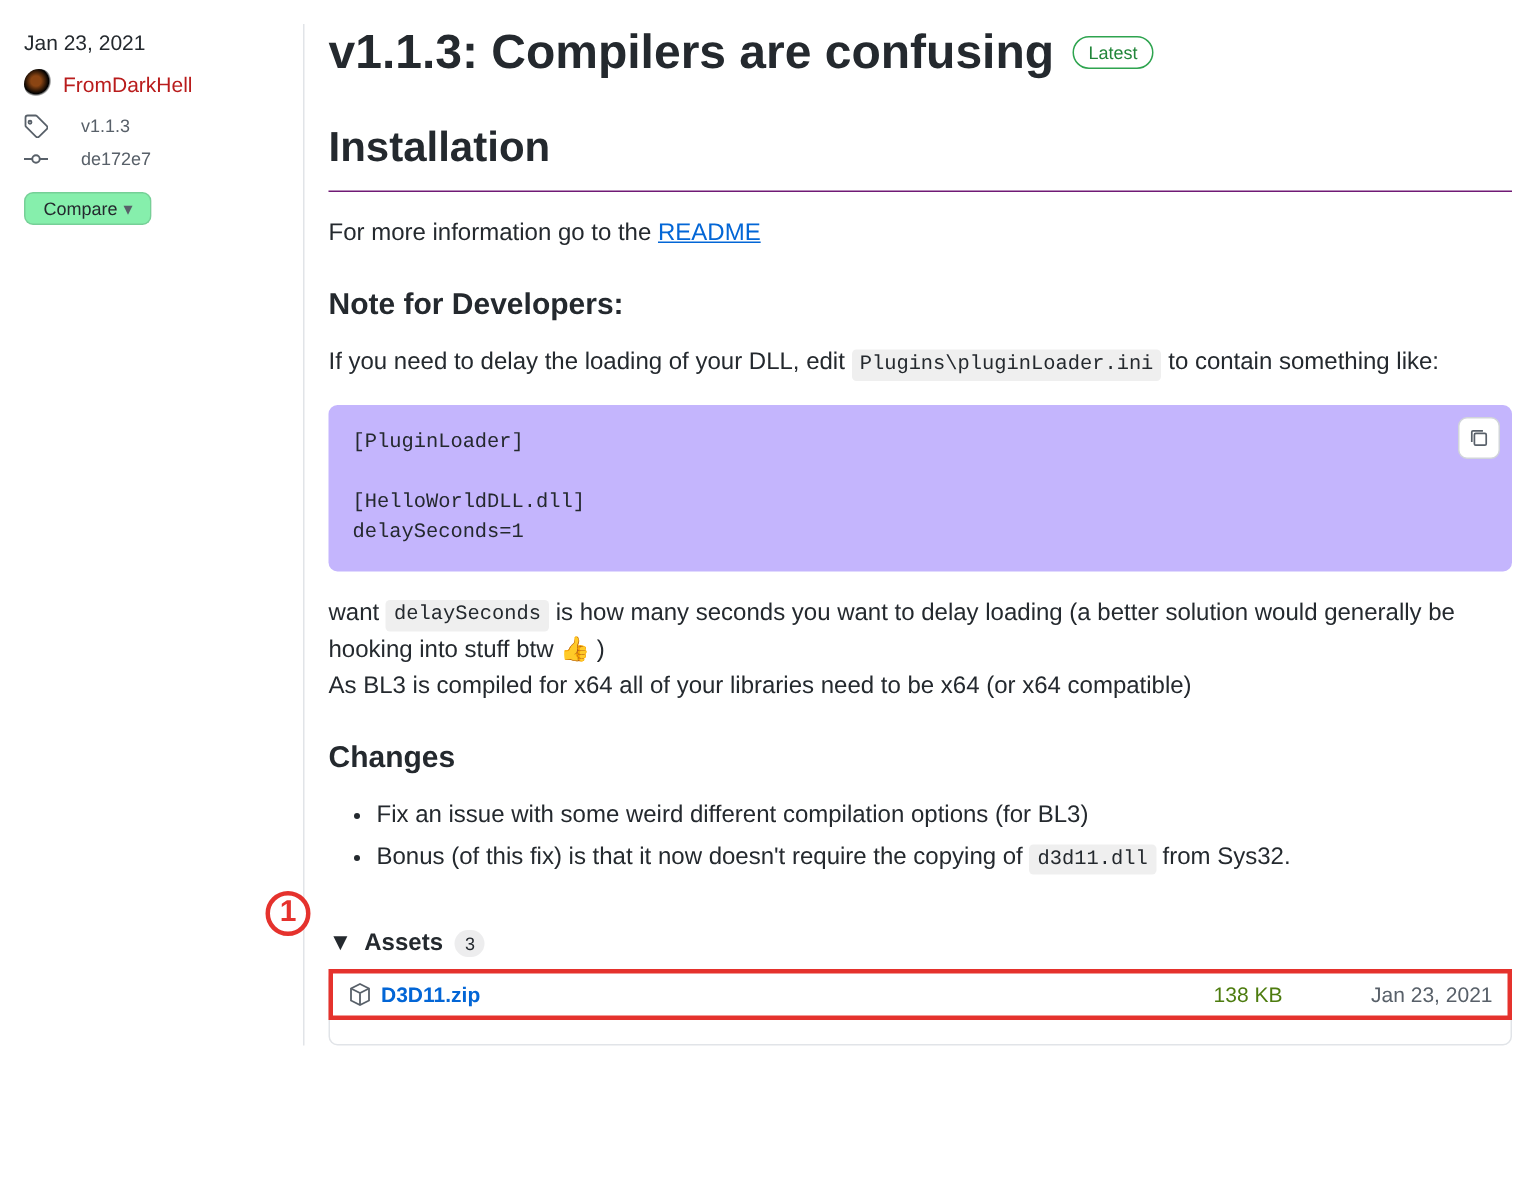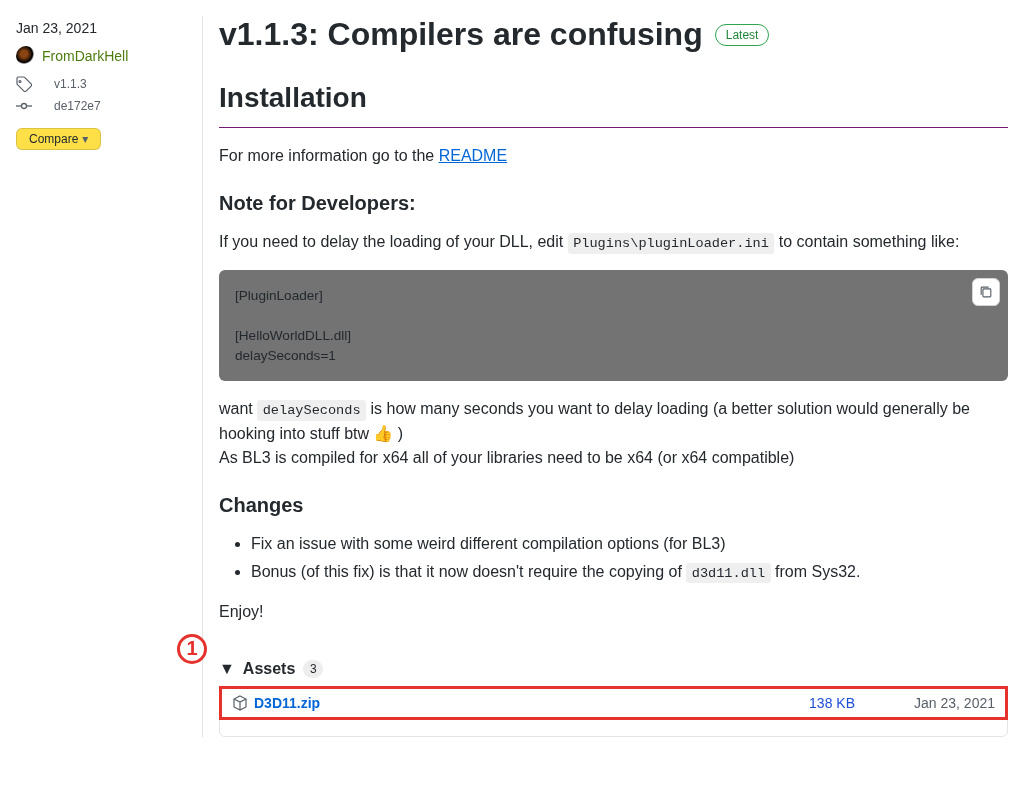--- a/index.html
+++ b/index.html
@@ -1,49 +1,49 @@
 <!DOCTYPE html>
 <html><head>
 <meta charset="utf-8">
 <style>
 * { box-sizing: border-box; margin: 0; padding: 0; }
 body { font-family: -apple-system, BlinkMacSystemFont, "Segoe UI", Helvetica, Arial, sans-serif; color: #24292e; background: #fff; font-size: 14px; }
 .page { display: flex; gap: 16px; padding: 16px; max-width: 1024px; }
 .sidebar { width: 170px; flex-shrink: 0; padding-top: 4px; }
 .main { flex: 1; border-left: 1px solid #e1e4e8; padding-left: 16px; }
 .date { font-size: 14px; color: #24292e; margin-bottom: 10px; }
-.author { display: flex; align-items: center; gap: 6px; margin-bottom: 10px; color: #4d7c0f; font-size: 14px; }
+.author { display: flex; align-items: center; gap: 6px; margin-bottom: 10px; color: #b91c1c; font-size: 14px; }
 .avatar { width: 20px; height: 20px; border-radius: 50%; background: radial-gradient(circle at 40% 40%, #8b4513 20%, #000 50%, transparent 60%); position: relative; }
 .meta-row { display: flex; align-items: center; gap: 22px; margin-bottom: 6px; color: #586069; font-size: 12px; }
 .icon-sm { width: 16px; height: 16px; display: inline-flex; align-items: center; justify-content: center; }
-.compare-btn { display: inline-flex; align-items: center; gap: 4px; border: 1px solid rgba(27,31,35,0.15); background: #fde047; padding: 3px 12px; border-radius: 6px; font-size: 12px; color: #24292e; margin-top: 8px; cursor: pointer; }
+.compare-btn { display: inline-flex; align-items: center; gap: 4px; border: 1px solid rgba(27,31,35,0.15); background: #86efac; padding: 3px 12px; border-radius: 6px; font-size: 12px; color: #24292e; margin-top: 8px; cursor: pointer; }
 .compare-btn .caret { color: #586069; }
 h1.title { font-size: 32px; font-weight: 600; margin-bottom: 6px; display: flex; align-items: center; gap: 12px; flex-wrap: wrap; }
 .latest-badge { display: inline-block; border: 1px solid #2ea44f; color: #22863a; border-radius: 12px; padding: 0 10px; font-size: 12px; font-weight: 500; line-height: 20px; vertical-align: middle; }
 .markdown { margin-top: 16px; font-size: 16px; line-height: 1.5; color: #24292e; }
 .markdown h2 { font-size: 28px; font-weight: 600; padding-bottom: 8px; border-bottom: 1px solid #701a75; margin-top: 24px; margin-bottom: 16px; }
 .markdown h3 { font-size: 20px; font-weight: 600; margin-top: 20px; margin-bottom: 12px; }
 .markdown ol, .markdown ul { padding-left: 2em; margin-bottom: 16px; }
 .markdown li { margin-bottom: 4px; }
 .markdown p { margin-bottom: 16px; }
 .markdown a { color: #0366d6; text-decoration: underline; }
 code.inline { background: rgba(27,31,35,0.07); padding: 0.2em 0.4em; border-radius: 3px; font-family: SFMono-Regular, Consolas, "Liberation Mono", Menlo, monospace; font-size: 85%; }
-pre.codeblock { background: #737373; padding: 16px; border-radius: 6px; font-family: Liberation Sans, sans-serif; font-size: 85%; line-height: 1.45; margin-bottom: 16px; position: relative; white-space: pre; overflow: visible; }
+pre.codeblock { background: #c4b5fd; padding: 16px; border-radius: 6px; font-family: Liberation Mono, monospace; font-size: 85%; line-height: 1.45; margin-bottom: 16px; position: relative; white-space: pre; overflow: visible; }
 .copy-btn { position: absolute; top: 8px; right: 8px; width: 28px; height: 28px; border: 1px solid #d1d5da; border-radius: 6px; background: #fff; display: flex; align-items: center; justify-content: center; cursor: pointer; }
 .emoji { display: inline-block; }
 .assets-section { margin-top: 28px; position: relative; }
 .assets-header { display: flex; align-items: center; gap: 8px; font-size: 16px; font-weight: 600; padding: 8px 0; cursor: pointer; }
 .assets-header .caret-toggle { display: inline-block; }
 .count-badge { background: rgba(27,31,35,0.08); color: #24292e; border-radius: 10px; padding: 0 6px; font-size: 12px; font-weight: 500; line-height: 18px; min-width: 20px; text-align: center; }
 .asset-list { border: 1px solid #e1e4e8; border-radius: 6px; }
 .asset-row { display: flex; align-items: center; padding: 8px 12px; border-top: 1px solid #e1e4e8; font-size: 14px; justify-content: flex-end; }
 .asset-row:first-child { border-top: none; }
 .asset-row.hl { outline: 3px solid #e5322d; outline-offset: -2px; z-index: 1; position: relative; }
 .asset-name { display: flex; align-items: center; gap: 6px; flex: 1; color: #0366d6; font-weight: 600; }
-.asset-size { color: #1d4ed8; width: 140px; text-align: right; }
+.asset-size { color: #4d7c0f; width: 140px; text-align: right; }
 .asset-date { color: #586069; width: 140px; text-align: right; }
 .annot { position: absolute; left: -42px; top: -18px; width: 30px; height: 30px; border: 3px solid #e5322d; border-radius: 50%; color: #e5322d; font-weight: 700; font-size: 20px; display: flex; align-items: center; justify-content: center; background: #fff; }
 svg { display: block; }
 </style>
 </head>
 <body>
 
 <div class="page">
   <div class="sidebar">
     <div class="date">Jan 23, 2021</div>
@@ -96,21 +96,20 @@
               <path d="M2.5 11V3.5a1 1 0 011-1H11"></path>
             </svg></button></pre>
 
       <p><span>want </span><code class="inline">delaySeconds</code><span> is how many seconds you want to delay loading (a better solution would generally be hooking into stuff btw </span><span class="emoji">👍</span><span> )</span><br><span>As BL3 is compiled for x64 all of your libraries need to be x64 (or x64 compatible)</span></p>
 
       <h3>Changes</h3>
       <ul>
         <li>Fix an issue with some weird different compilation options (for BL3)</li>
         <li><span>Bonus (of this fix) is that it now doesn't require the copying of </span><code class="inline">d3d11.dll</code><span> from Sys32.</span></li>
       </ul>
-      <p>Enjoy!</p>
     </div>
 
     <div class="assets-section">
       <div class="annot">1</div>
       <div class="assets-header">
         <span class="caret-toggle">▼</span>
         <span>Assets</span>
         <span class="count-badge">3</span>
       </div>
       <div class="asset-list">

